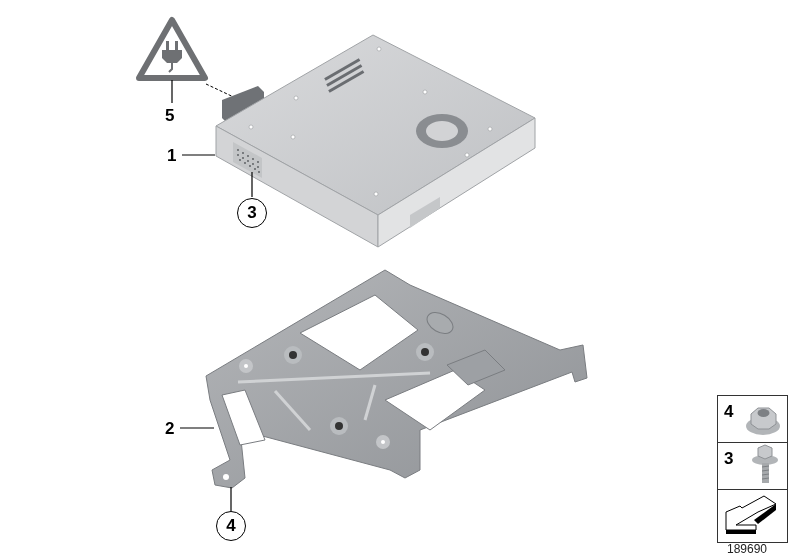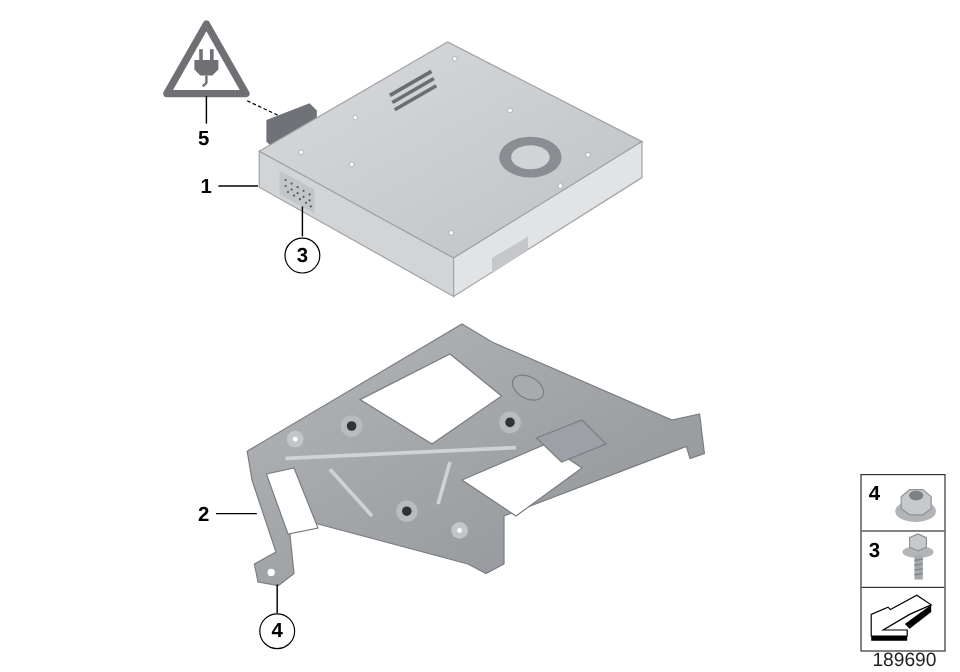--- a/index.html
+++ b/index.html
@@ -11,21 +11,21 @@
                  line-height:1; font-family:"Liberation Sans", sans-serif; }
   .circle-num { position:absolute; width:30px; height:30px; border:1.6px solid #000;
                 border-radius:50%; box-sizing:border-box; display:flex;
                 align-items:center; justify-content:center; font-weight:bold;
                 font-size:17px; background:#fff; }
   .legend { position:absolute; left:717px; top:395px; width:71px; border:1px solid #333;
             box-sizing:border-box; background:#fff; }
   .legend-cell { position:relative; height:46px; border-bottom:1px solid #333; }
   .legend-cell:last-child { border-bottom:none; height:52px; }
   .legend-num { position:absolute; left:6px; top:6px; font-weight:bold; font-size:17px; }
-  .diagram-id { position:absolute; left:727px; top:542px; font-size:16px; color:#222; }
+  .diagram-id { position:absolute; left:727px; top:542px; font-size:12px; color:#222; }
 </style>
 </head>
 <body>
 
 <div class="stage">
 
   <svg class="art" width="800" height="560" viewBox="0 0 800 560">
     <defs>
       <linearGradient id="topG" x1="0" y1="0" x2="1" y2="1">
         <stop offset="0" stop-color="#d9dadc"></stop>

